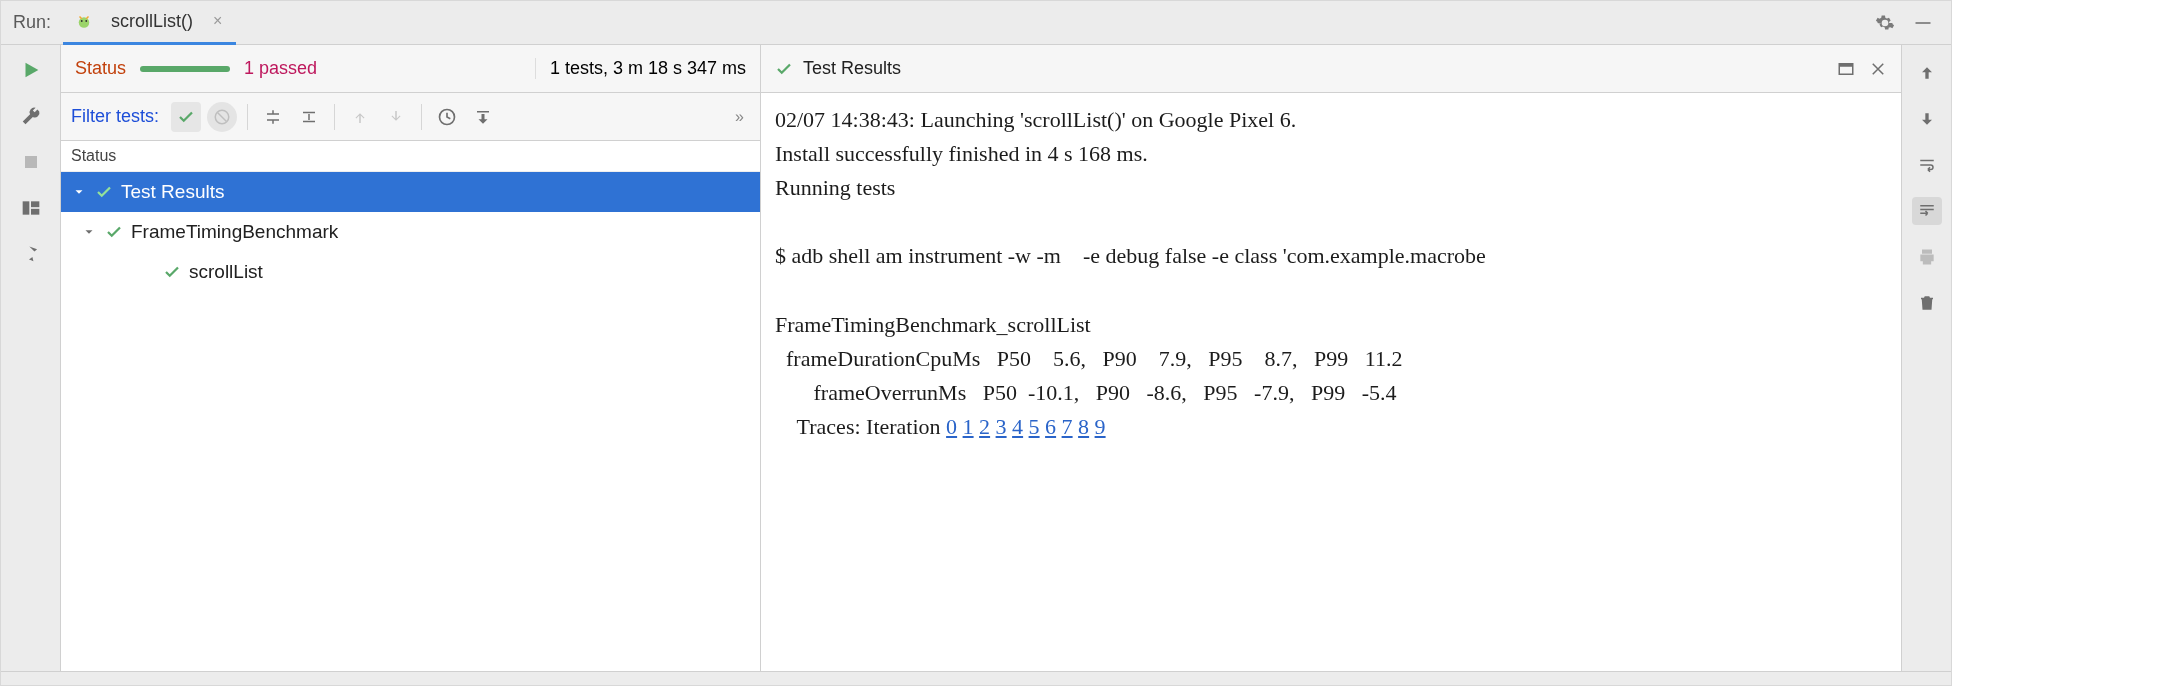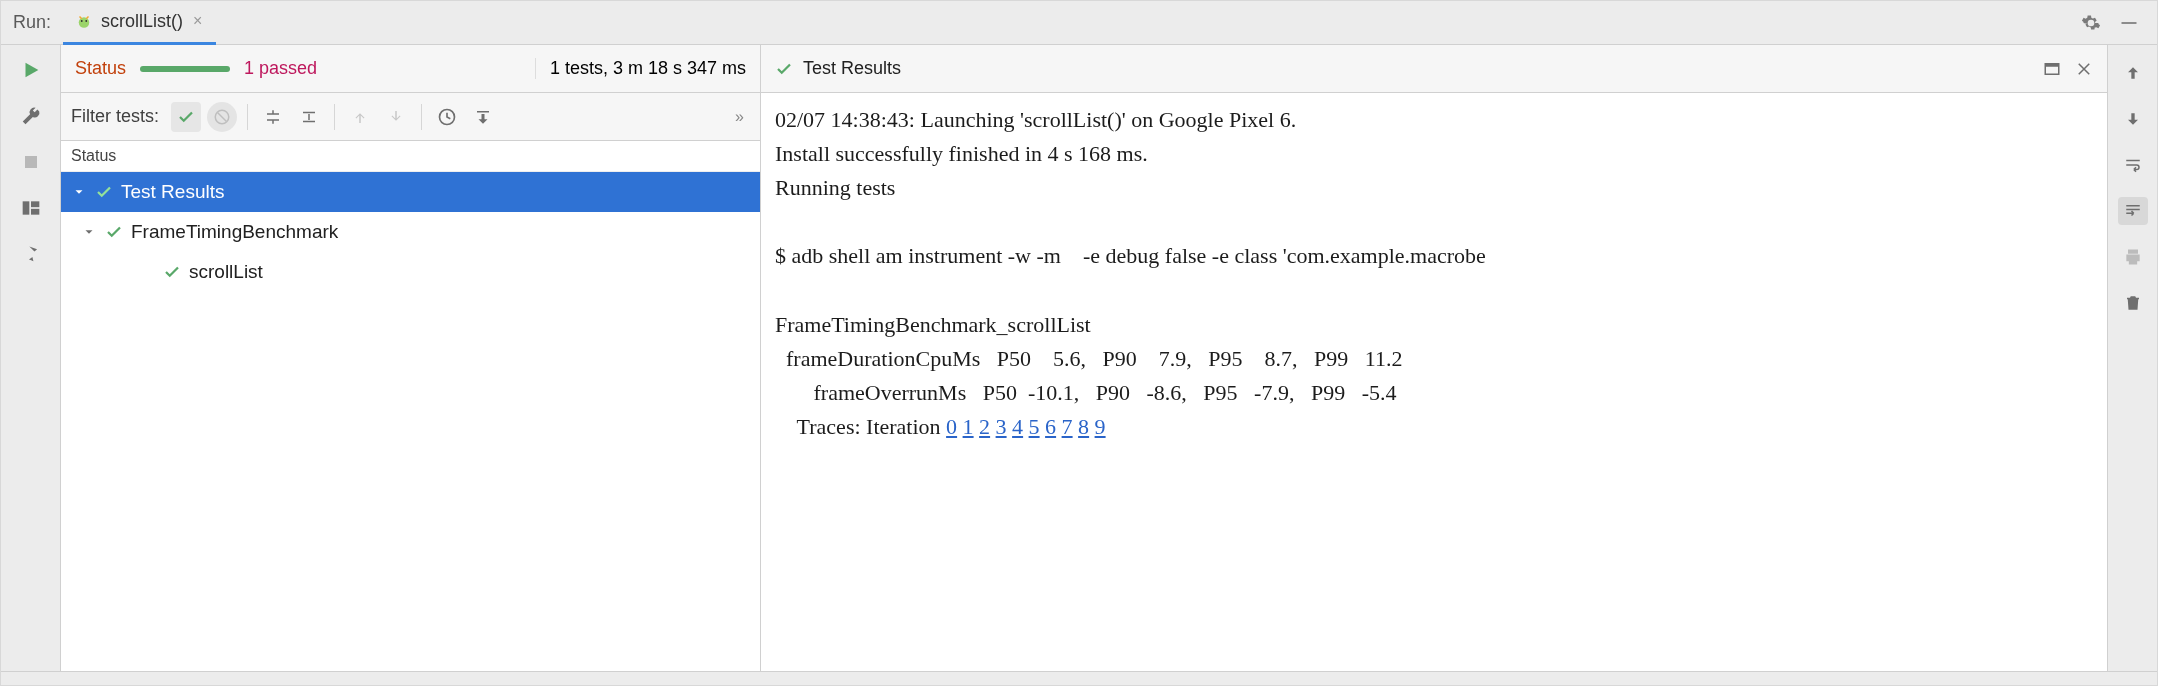--- a/index.html
+++ b/index.html
@@ -1,22 +1,22 @@
 <!DOCTYPE html>
 <html><head>
 <meta charset="utf-8">
 <style>
 html,body{margin:0;padding:0;font-family:-apple-system,BlinkMacSystemFont,"Segoe UI",Arial,sans-serif;font-size:13px;color:#212121;background:#fff;height:100%;width:2158px}
 *{box-sizing:border-box}
-.root{display:flex;flex-direction:column;width:2158px;height:686px;border:1px solid #d8d8d8}
+.root{display:flex;flex-direction:column;width:1952px;height:686px;border:1px solid #d8d8d8}
 
 
 .tabbar{display:flex;align-items:center;height:44px;background:#ececec;border-bottom:1px solid #d0d0d0;padding:0 8px;position:relative}
 .run-label{color:#5a5a5a;font-size:18px;padding:0 12px 0 4px}
-.tab{display:flex;align-items:center;gap:8px;height:44px;padding:0 12px;background:#ececec;border-bottom:3px solid #3b86e0;position:relative}
+.tab{display:flex;align-items:center;gap:18px;height:44px;padding:0 12px;background:#ececec;border-bottom:3px solid #3b86e0;position:relative}
 .tab-icon{width:18px;height:18px;display:inline-flex}
 .tab-icon svg{width:18px;height:18px}
 .tab-title{font-size:18px;color:#333}
 .tab-close{color:#9a9a9a;font-size:16px;padding:0 2px;cursor:pointer}
 .tabbar-right{margin-left:auto;display:flex;align-items:center;gap:18px;padding-right:10px}
 .gear-icon,.minimize-icon{color:#7a7a7a}
 
 
 .body{display:flex;flex:1;min-height:0}
 
@@ -27,21 +27,21 @@
 
 
 .left{width:700px;display:flex;flex-direction:column;border-right:1px solid #d0d0d0}
 .statusbar{display:flex;align-items:center;height:48px;background:#f6f6f6;border-bottom:1px solid #d0d0d0;padding:0 14px;font-size:18px;gap:14px}
 .status-label{color:#c2410c}
 .prog{width:90px;height:6px;background:#59a869;border-radius:3px}
 .passed{color:#be185d}
 .duration{color:#000000;border-left:1px solid #ddd;padding-left:14px;margin-left:auto}
 
 .filterbar{display:flex;align-items:center;height:48px;background:#f6f6f6;border-bottom:1px solid #d0d0d0;padding:0 10px;gap:6px}
-.filterbar .lbl{font-size:18px;color:#404040;margin-right:6px}
+.filterbar .lbl{font-size:18px;color:#1d4ed8;margin-right:6px}
 .tbtn{width:30px;height:30px;display:flex;align-items:center;justify-content:center;border-radius:4px;color:#6f6f6f}
 .tbtn.ok{color:#59a869;background:#e6e6e6}
 .tbtn.disabled{color:#b8b8b8;background:#e4e4e4;border-radius:50%}
 .sep{width:1px;height:26px;background:#d6d6d6;margin:0 4px}
 .more{margin-left:auto;color:#888;font-size:16px;padding:0 6px}
 
 .treehdr{padding:6px 10px;font-size:16px;color:#444;border-bottom:1px solid #eee;background:#fff}
 .tree{flex:1;overflow:auto;background:#fff;font-size:19px}
 .node{display:flex;align-items:center;height:40px;gap:8px}
 .node .tw{width:16px;color:#7a7a7a;display:flex;justify-content:center}

